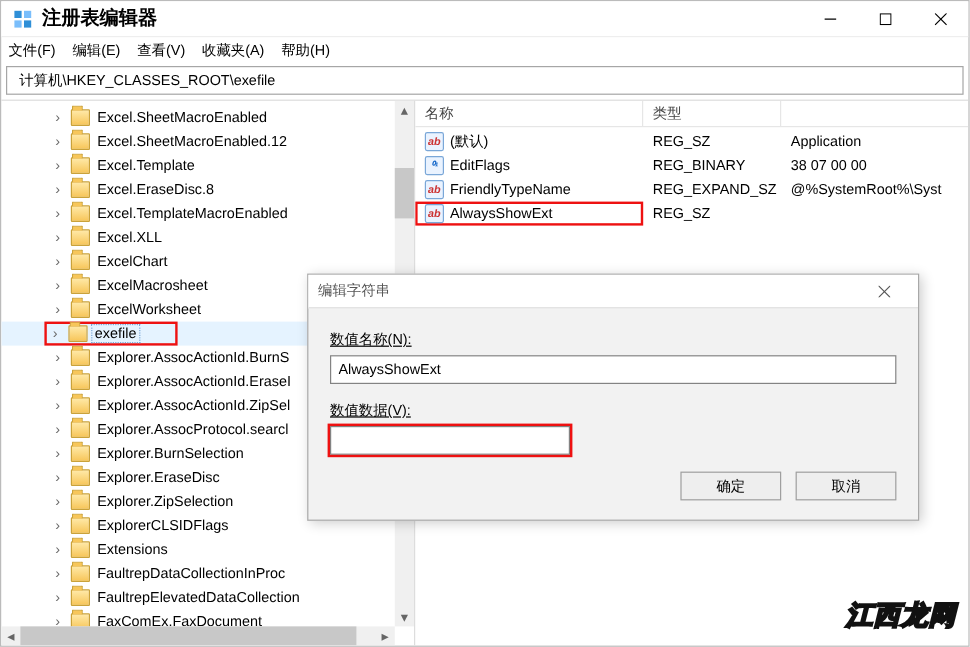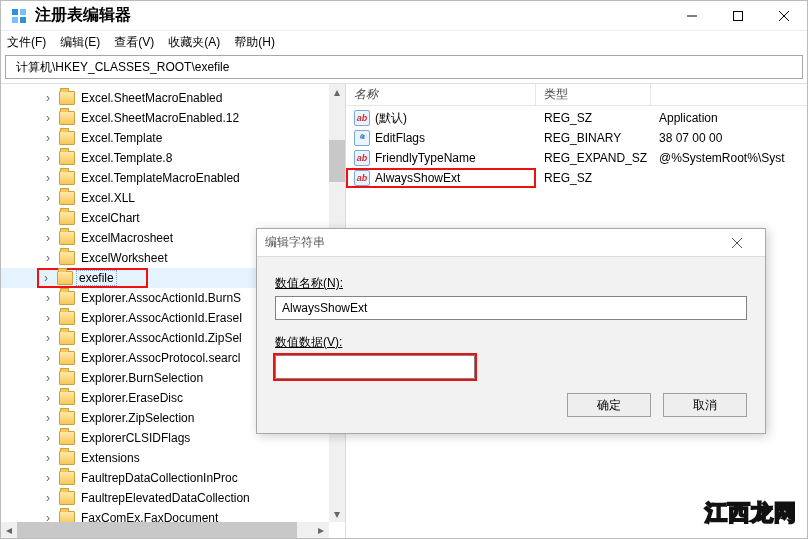--- a/index.html
+++ b/index.html
@@ -131,21 +131,21 @@
     align-items: center;
     border-bottom: 1px solid #e6e6e6;
     color: #444;
   }
   .list-header .col {
     padding: 0 8px;
     border-right: 1px solid #e6e6e6;
     height: 100%;
     display: flex; align-items: center;
   }
-  .col-name { width: 190px; font-style: italic; }
+  .col-name { width: 190px; }
   .col-type { width: 115px; }
   .col-data { flex: 1; }
   .list-body { padding-top: 2px; }
   .list-row {
     display: flex; height: 20px; align-items: center;
   }
   .list-row .cell { padding: 0 8px; display: flex; align-items: center; }
   .list-row .cell-name { width: 190px; }
   .list-row .cell-type { width: 115px; }
   .list-row .cell-data { flex: 1; white-space: nowrap; overflow: hidden; }
@@ -205,20 +205,21 @@
   }
   .dlg-input.hl-red { border-width: 1px; outline: 2px solid #e11; }
 
   .watermark {
     position: absolute;
     right: 10px; bottom: 10px;
     font-size: 22px;
     font-weight: bold;
     color: #fff;
     -webkit-text-stroke: 2px #111;
+    font-style: italic;
     letter-spacing: 1px;
   }
 </style>
 </head>
 <body>
 
 <div class="titlebar">
   <span class="app-icon">
     <svg width="16" height="16" viewBox="0 0 16 16">
       <rect x="1" y="1" width="6" height="6" fill="#2f8fd7"></rect>
@@ -276,21 +277,21 @@
           <span class="label">Excel.SheetMacroEnabled.12</span>
         </div>
         <div class="tree-item">
           <span class="arrow">›</span>
           <span class="folder"></span>
           <span class="label">Excel.Template</span>
         </div>
         <div class="tree-item">
           <span class="arrow">›</span>
           <span class="folder"></span>
-          <span class="label">Excel.Template.8</span>
+          <span class="label">Excel.EraseDisc.8</span>
         </div>
         <div class="tree-item">
           <span class="arrow">›</span>
           <span class="folder"></span>
           <span class="label">Excel.TemplateMacroEnabled</span>
         </div>
         <div class="tree-item">
           <span class="arrow">›</span>
           <span class="folder"></span>
           <span class="label">Excel.XLL</span>

